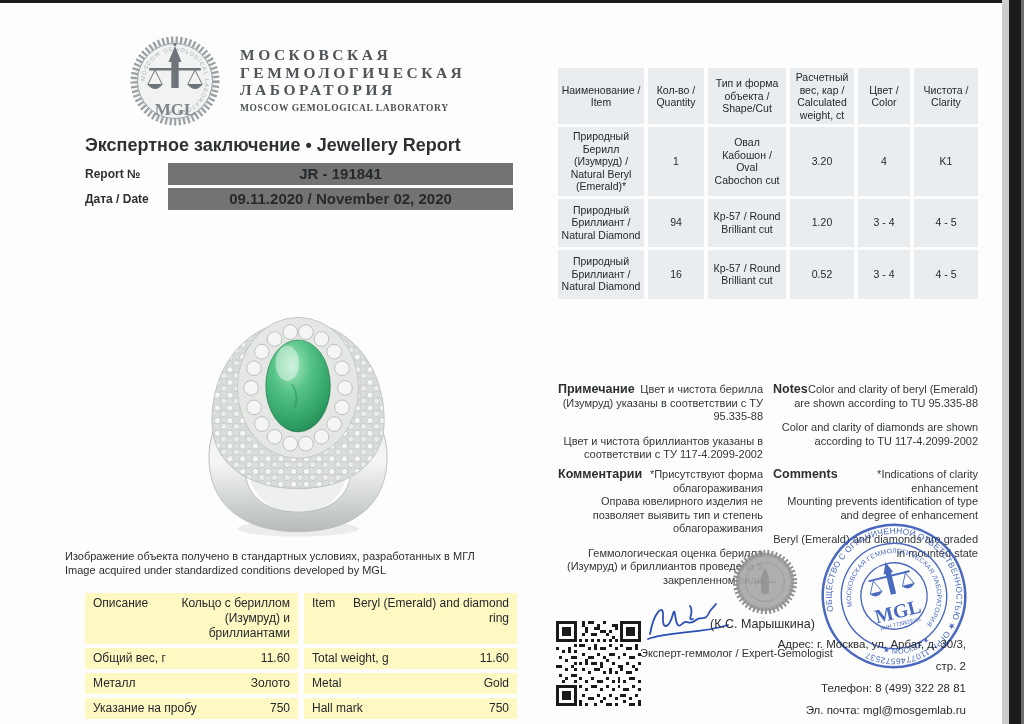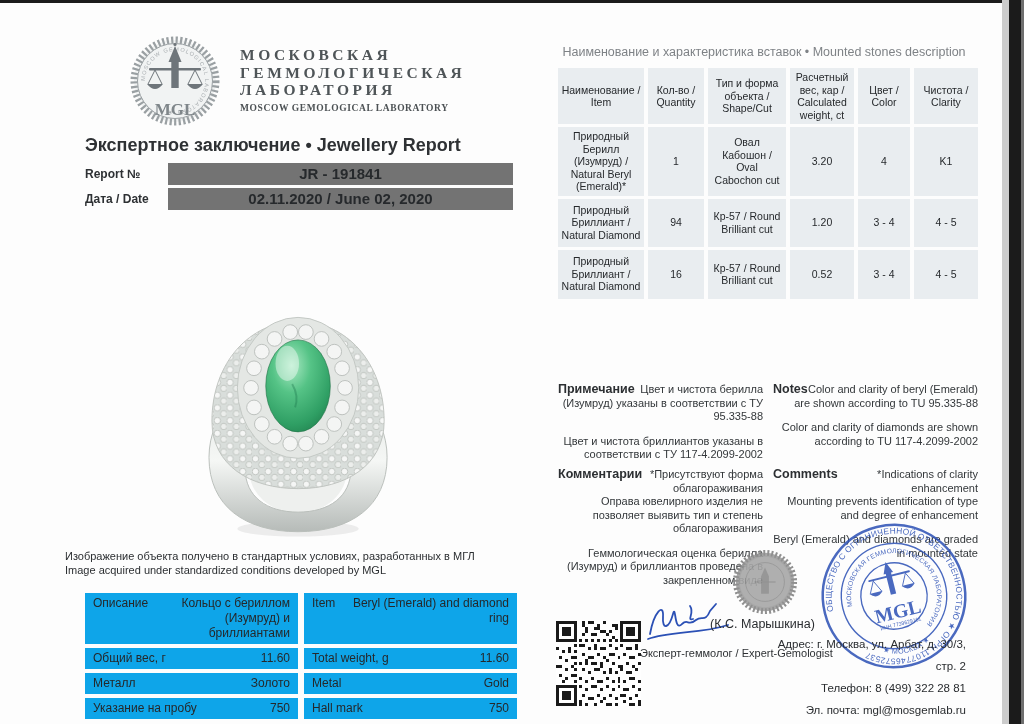--- a/index.html
+++ b/index.html
@@ -30,21 +30,21 @@
   .meta-value { flex:1; background:#737373; text-align:center; font-size:15px; color:#26292c;
                 height:22px; line-height:22px;font-weight:bold; }
 
   .photo { position:absolute; left:163px; top:262px; width:274px; height:284px; }
 
   .caption { position:absolute; left:65px; top:549px; width:470px; text-align:left;
              font-size:11px; line-height:14px; color:#2b2e31; }
 
   .item-table { position:absolute; left:85px; top:593px; width:432px; }
   .it-row { display:flex; gap:6px; margin-bottom:4px; }
-  .it-half { flex:1; background:#0ea5e9; padding:3px 8px; display:flex; justify-content:space-between;
+  .it-half { flex:1; background:#fef9c3; padding:3px 8px; display:flex; justify-content:space-between;
              gap:8px; font-size:12px; line-height:15px; color:#25282b; }
   .it-val { text-align:right; }
 
   
   .stones-title { position:absolute; left:548px; top:45px; width:432px; text-align:center;
                   font-size:12.5px; color:#7e8286; }
 
   .stones { position:absolute; left:558px; top:68px; width:420px; }
   .srow { display:grid; grid-template-columns:86px 56px 78px 64px 52px 64px; column-gap:4px; margin-bottom:3px; }
   .scell { background:#e9edf0; display:flex; align-items:center; justify-content:center;
@@ -120,21 +120,21 @@
 
   <div class="report-title">Экспертное заключение • Jewellery Report</div>
 
   <div class="meta">
     <div class="meta-row">
       <div class="meta-label">Report №</div>
       <div class="meta-value">JR - 191841</div>
     </div>
     <div class="meta-row">
       <div class="meta-label">Дата / Date</div>
-      <div class="meta-value">02.11.2020 / June 02, 2020</div>
+      <div class="meta-value">09.11.2020 / November 02, 2020</div>
     </div>
   </div>
 
   <div class="photo">
     <svg viewBox="0 0 280 285" width="274" height="284">
       <defs>
         <radialGradient id="gemGrad" cx="40%" cy="28%" r="85%">
           <stop offset="0%" stop-color="#a9e9c3"></stop>
           <stop offset="35%" stop-color="#55c386"></stop>
           <stop offset="75%" stop-color="#2f9f64"></stop>
@@ -224,21 +224,20 @@
         <span>Указание на пробу</span>
         <span class="it-val">750</span>
       </div>
       <div class="it-half">
         <span>Hall mark</span>
         <span class="it-val">750</span>
       </div>
     </div>
   </div>
 
-  <div class="stones-title">Наименование и характеристика вставок • Mounted stones description</div>
 
   <div class="stones">
     <div class="srow shead">
       <div class="scell">Наименование / Item</div>
       <div class="scell">Кол-во / Quantity</div>
       <div class="scell">Тип и форма объекта / Shape/Cut</div>
       <div class="scell">Расчетный вес, кар / Calculated weight, ct</div>
       <div class="scell">Цвет / Color</div>
       <div class="scell">Чистота / Clarity</div>
     </div>

